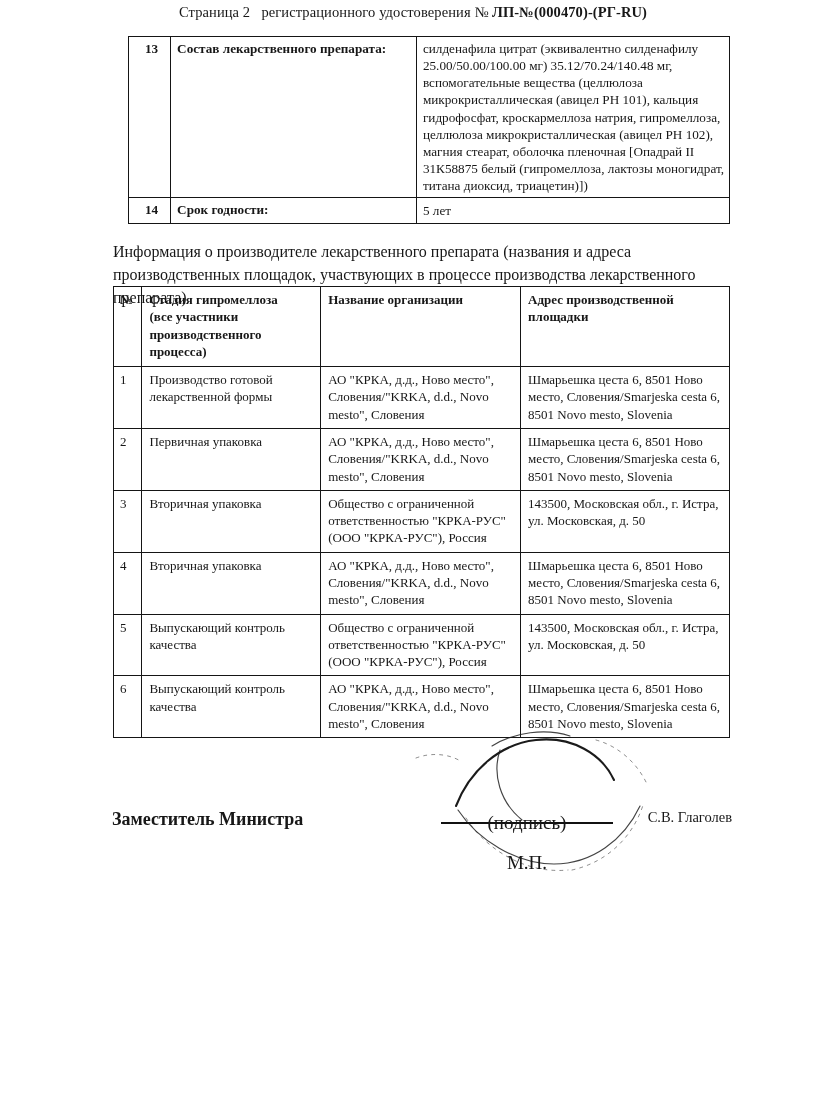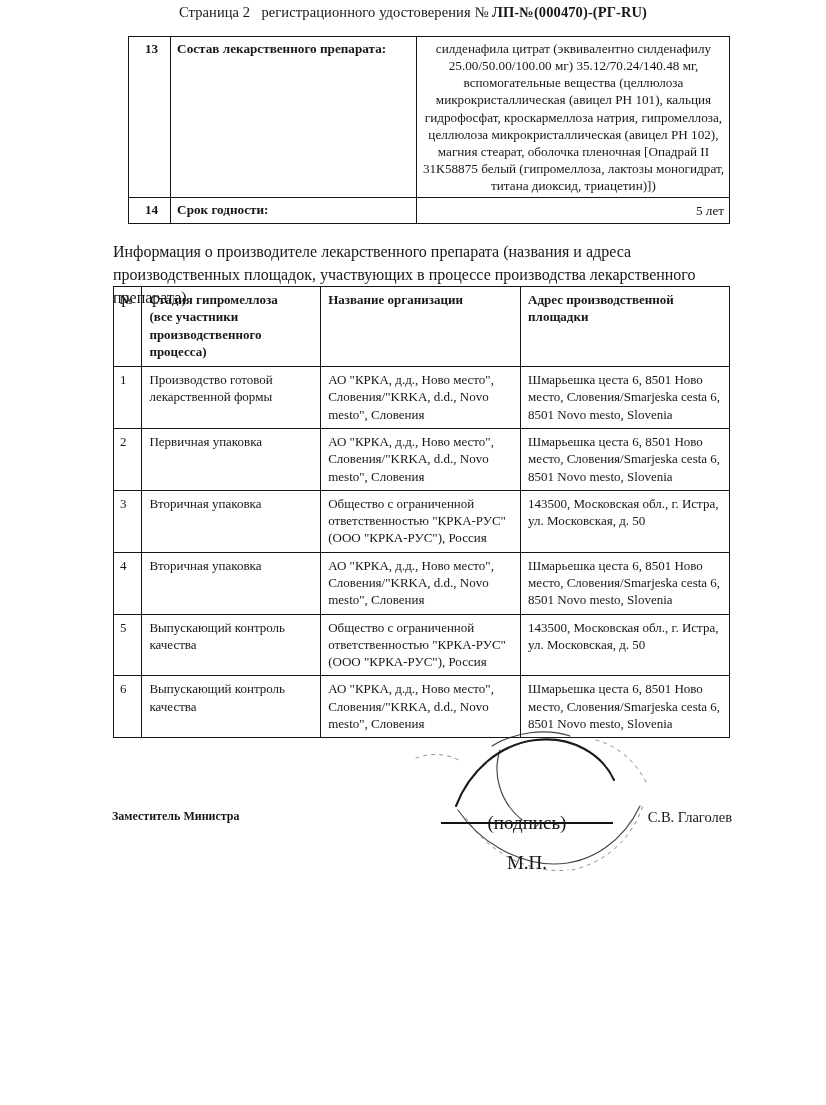--- a/index.html
+++ b/index.html
@@ -51,24 +51,23 @@
   }
   #spec-table td.field {
     width: 272px;
     font-weight: bold;
     margin-left: 32px;
   }
   #spec-table td.value {
     width: 290px;
     font-weight: normal;
     border-left: 1px dashed #3a3a3a;
-    text-align: center;
   }
   #spec-table td.value.center {
-    text-align: right;
+    text-align: left;
     padding-top: 4px;
   }
   .composition-line { white-space: nowrap; }
 
   
   #manufacturer-intro {
     position: absolute;
     left: 113px;
     top: 240px;
     width: 616px;
@@ -119,21 +118,21 @@
     position: absolute;
     left: 0;
     top: 800px;
     width: 826px;
     height: 110px;
   }
   #signer-title {
     position: absolute;
     left: 112px;
     top: 9px;
-    font-size: 12px;
+    font-size: 18px;
     font-weight: bold;
   }
   #signer-name {
     position: absolute;
     right: 94px;
     top: 9px;
     font-size: 14.5px;
     font-weight: normal;
     white-space: nowrap;
   }

